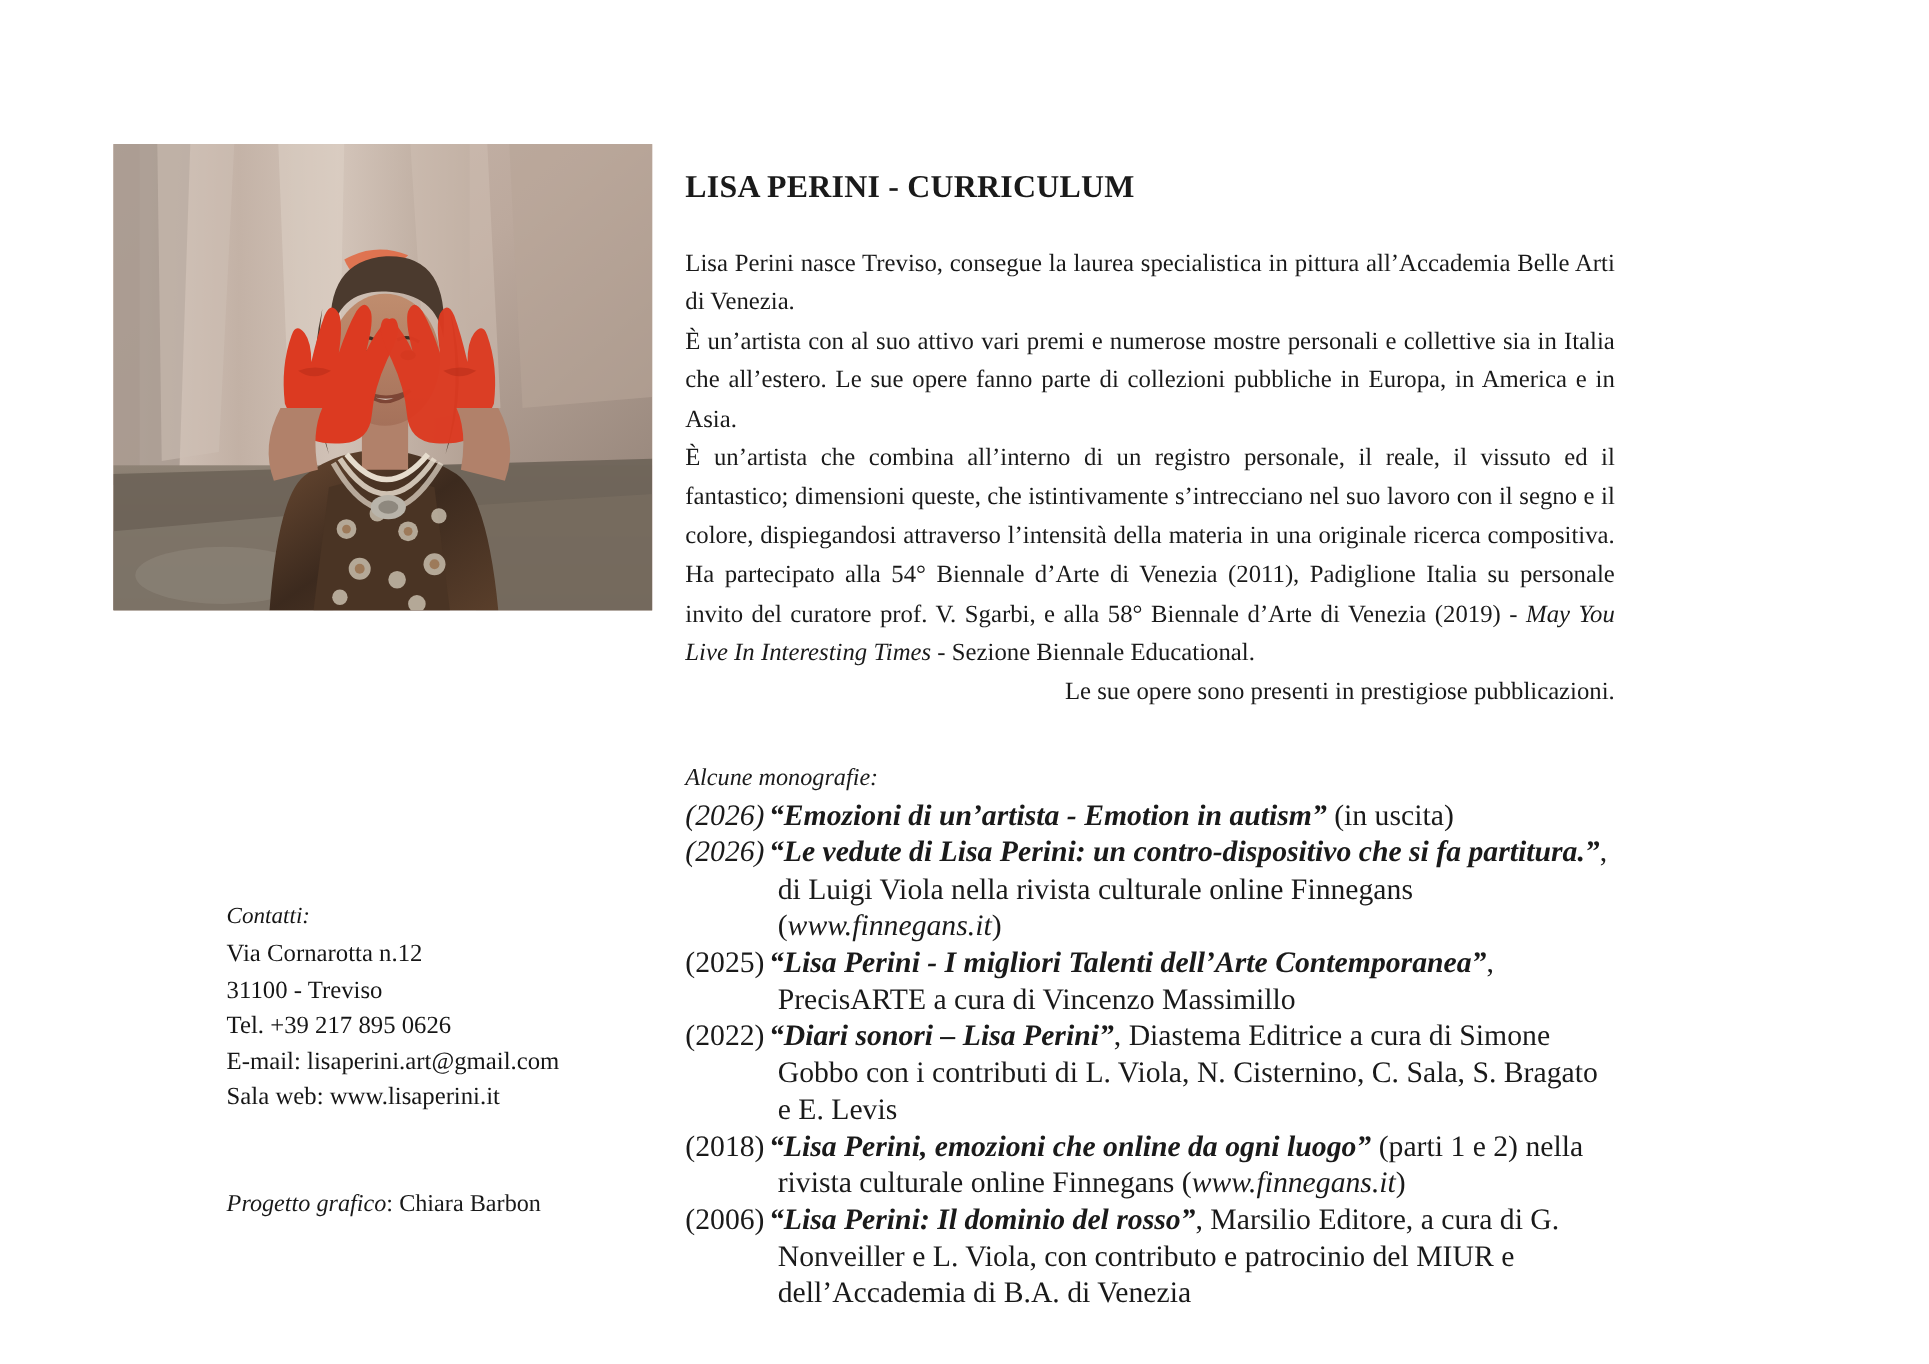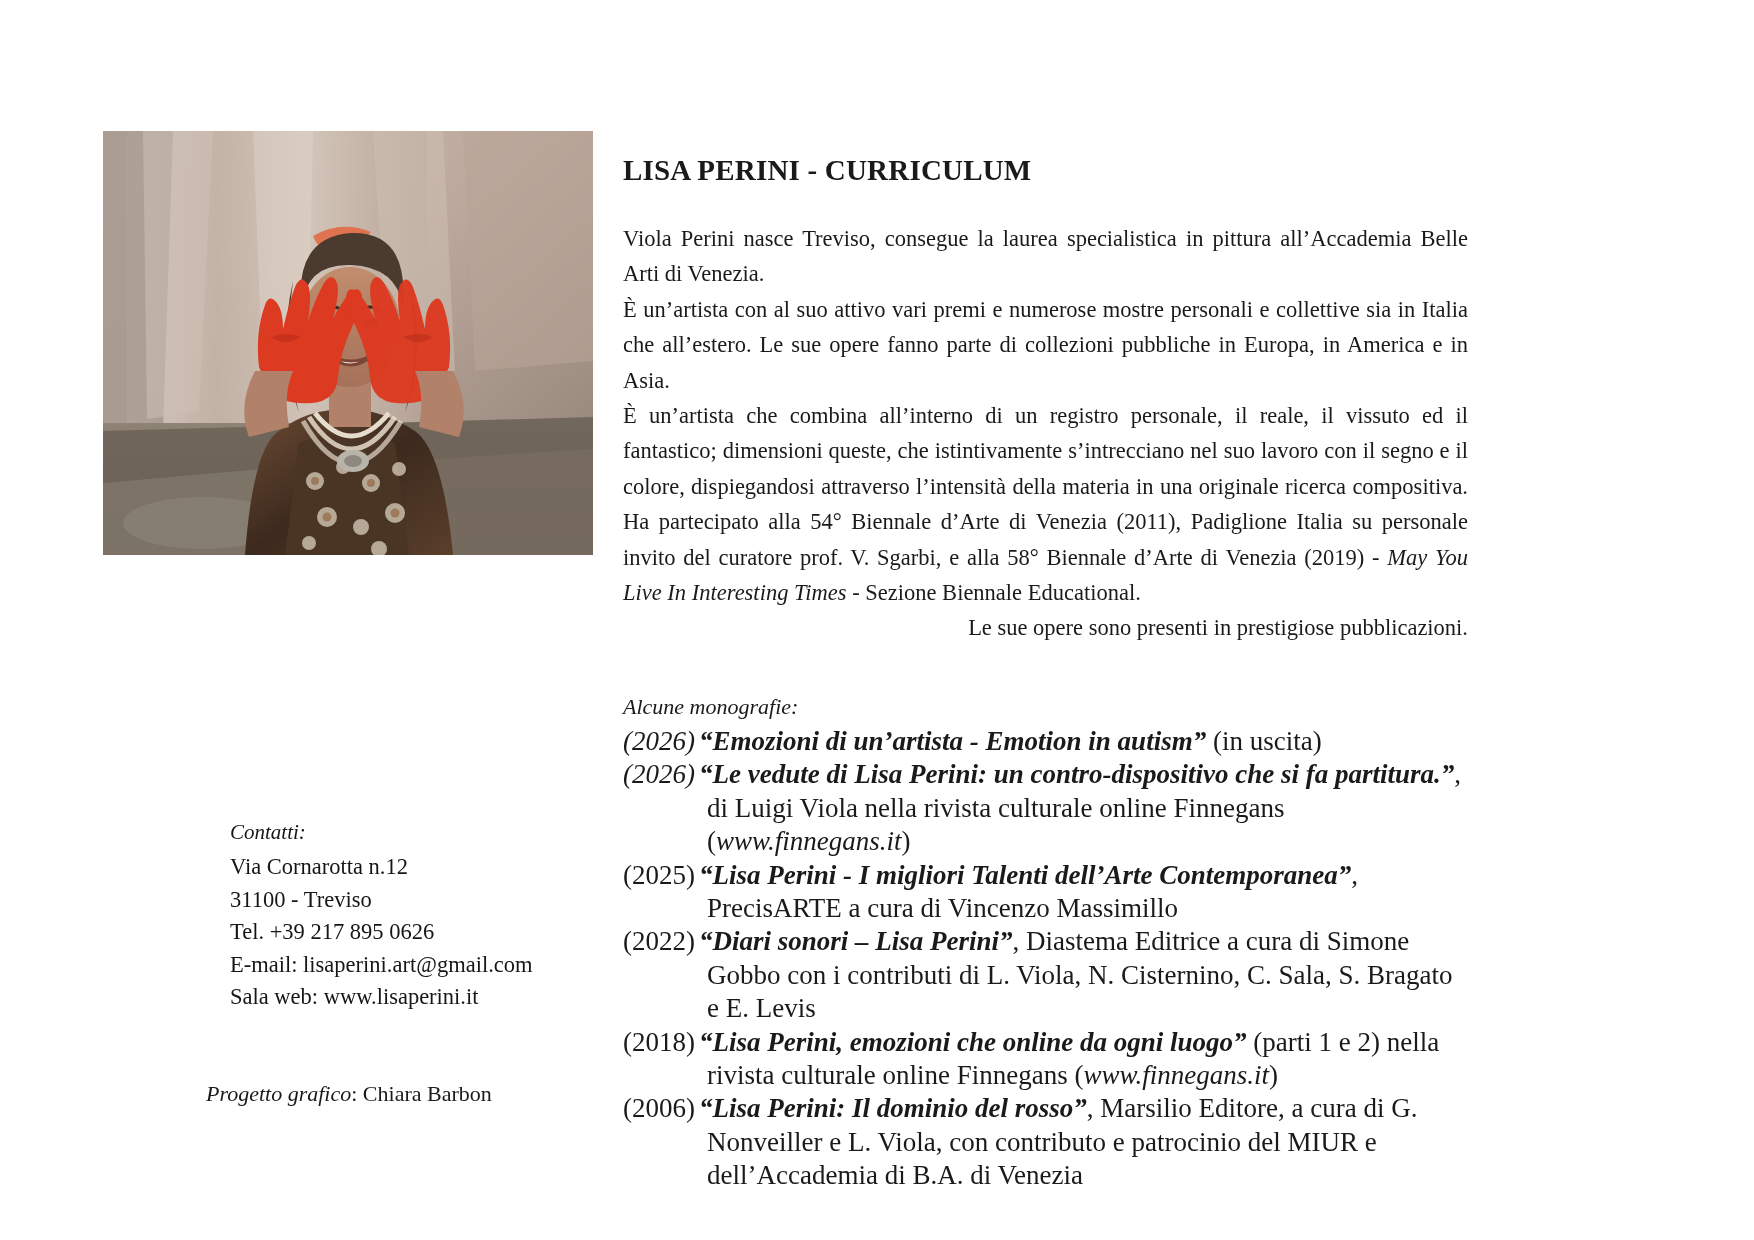--- a/index.html
+++ b/index.html
@@ -41,21 +41,20 @@
   .photo svg { display: block; width: 490px; height: 424px; }
 
   .contacts {
     position: absolute;
     left: 103px;
     top: 685px;
     width: 520px;
     font-size: 22.5px;
     line-height: 32.4px;
     color: #161616;
-    margin-left: 24px;
   }
   .contacts .label {
     font-style: italic;
     font-size: 21px;
     display: block;
     margin-bottom: 3px;
   }
   .contacts .name {
     font-weight: bold;
     font-size: 25px;
@@ -255,21 +254,21 @@
     <div class="credit">
       <span class="it">Progetto grafico</span><span>: Chiara Barbon</span>
     </div>
   </div>
 
   <div class="right-col">
 
     <h1 class="title">LISA PERINI - CURRICULUM</h1>
 
     <div class="bio">
-      <p>Viola Perini nasce Treviso, consegue la laurea specialistica in pittura all’Accademia Belle Arti di Venezia.</p>
+      <p>Lisa Perini nasce Treviso, consegue la laurea specialistica in pittura all’Accademia Belle Arti di Venezia.</p>
       <p>È un’artista con al suo attivo vari premi e numerose mostre personali e collettive sia in Italia che all’estero. Le sue opere fanno parte di collezioni pubbliche in Europa, in America e in Asia.</p>
       <p><span>È un’artista che combina all’interno di un registro personale, il reale, il vissuto ed il fantastico; dimensioni queste, che istintivamente s’intrecciano nel suo lavoro con il segno e il colore, dispiegandosi attraverso l’intensità della materia in una originale ricerca compositiva. Ha partecipato alla 54° Biennale d’Arte di Venezia (2011), Padiglione Italia su personale invito del curatore prof. V. Sgarbi, e alla 58° Biennale d’Arte di Venezia (2019) - </span><span class="it">May You Live In Interesting Times</span><span> - Sezione Biennale Educational.</span></p>
       <p class="last-nojust">Le sue opere sono presenti in prestigiose pubblicazioni.</p>
     </div>
 
     <div class="mono-head">Alcune monografie:</div>
 
     <div class="mono-list">
 
       <div class="mono-item">

